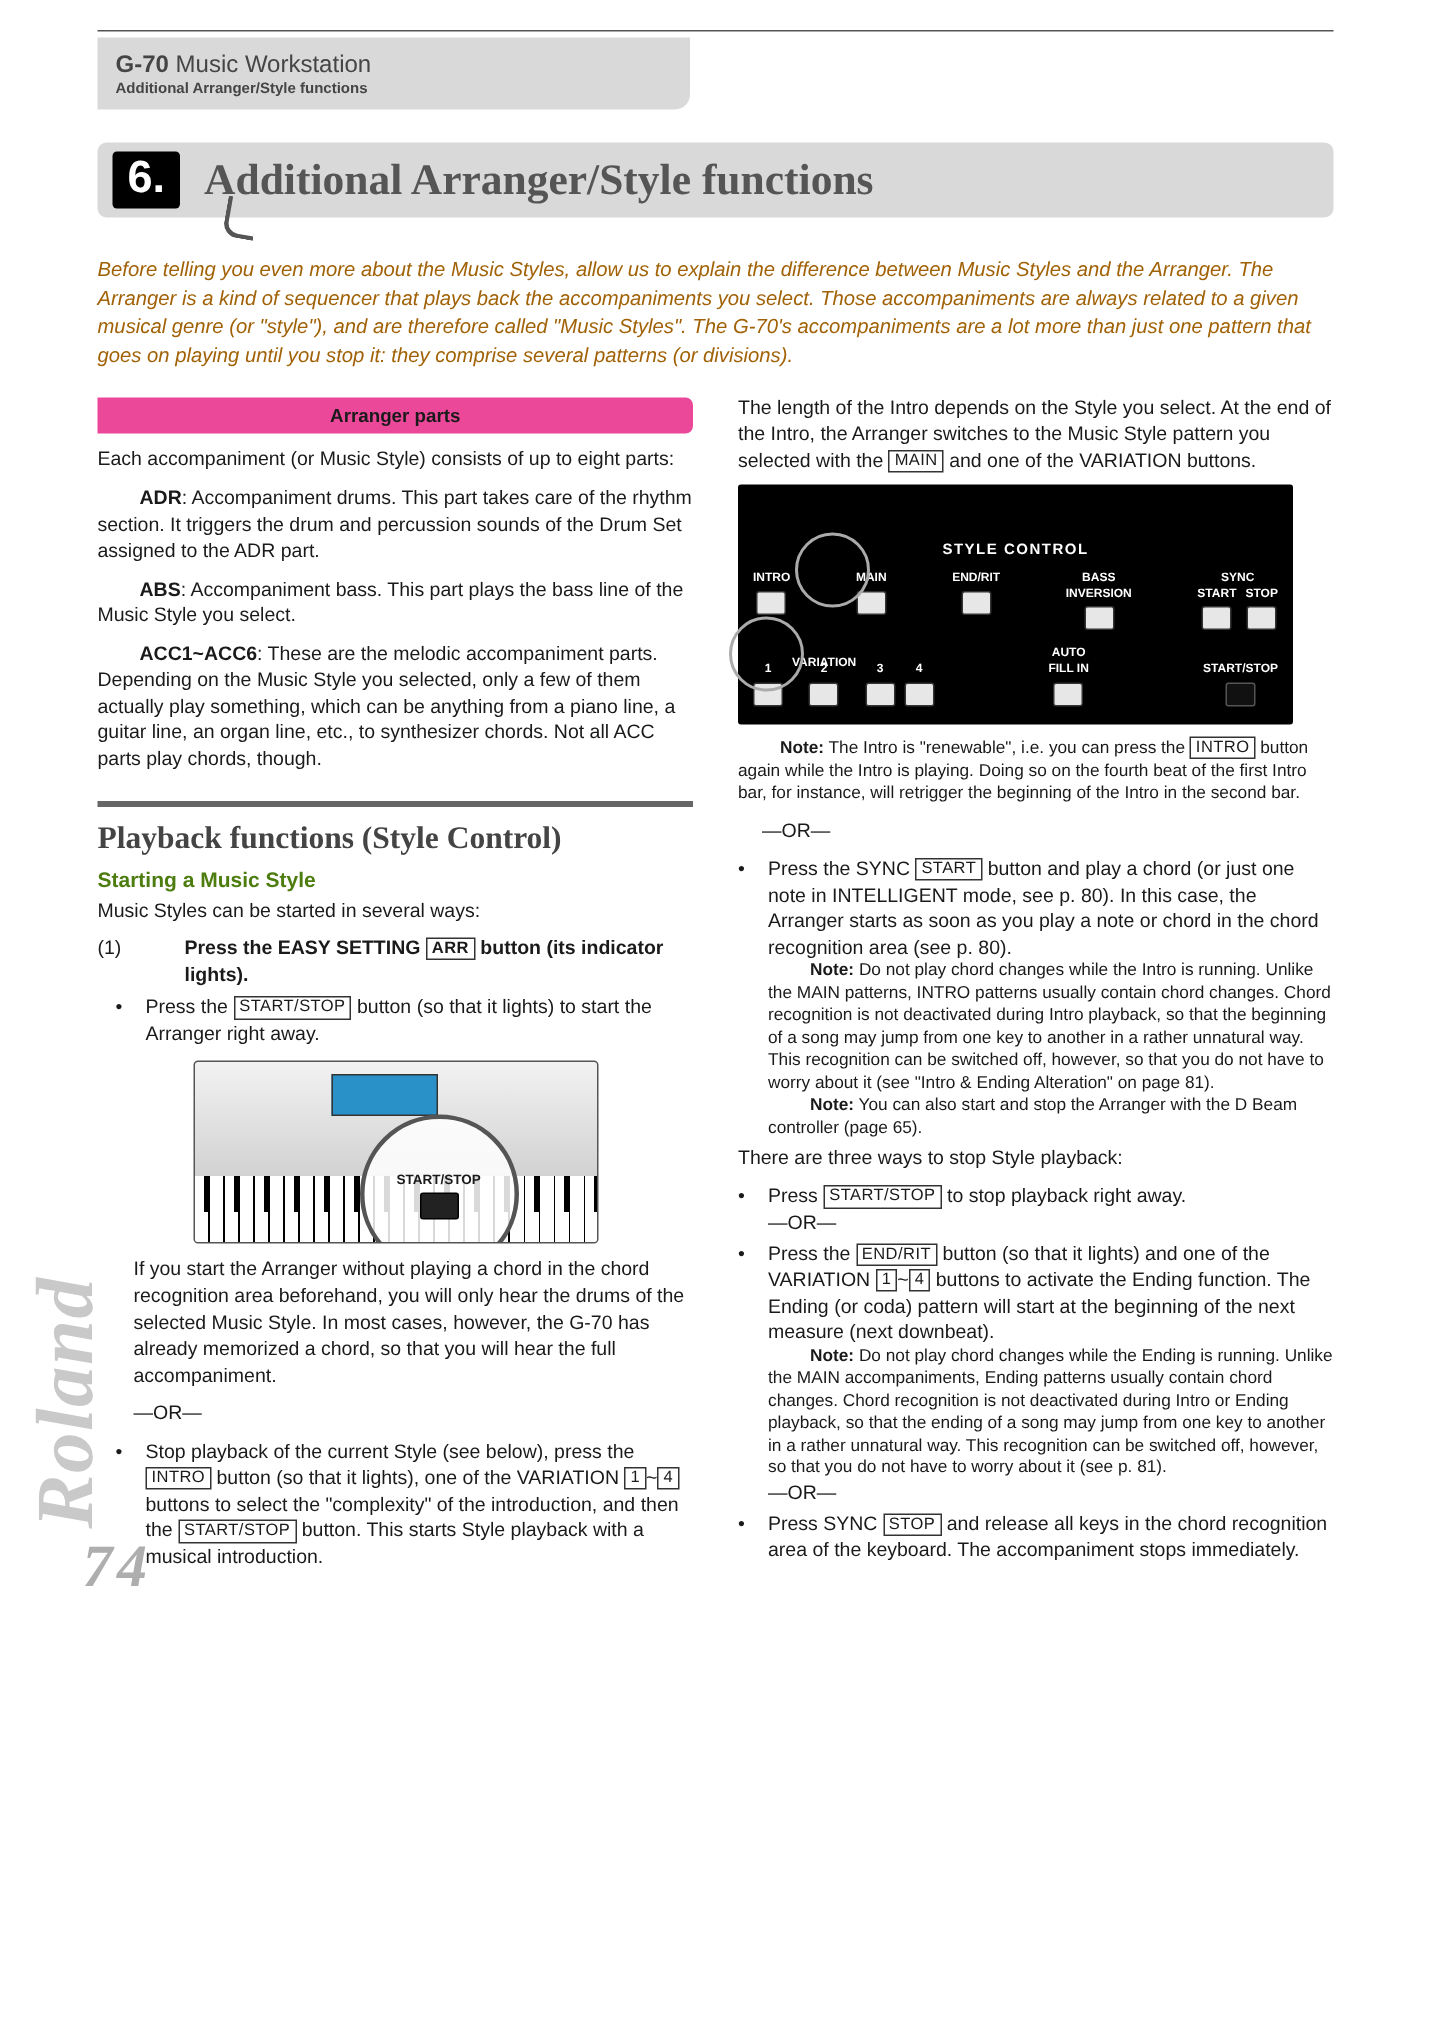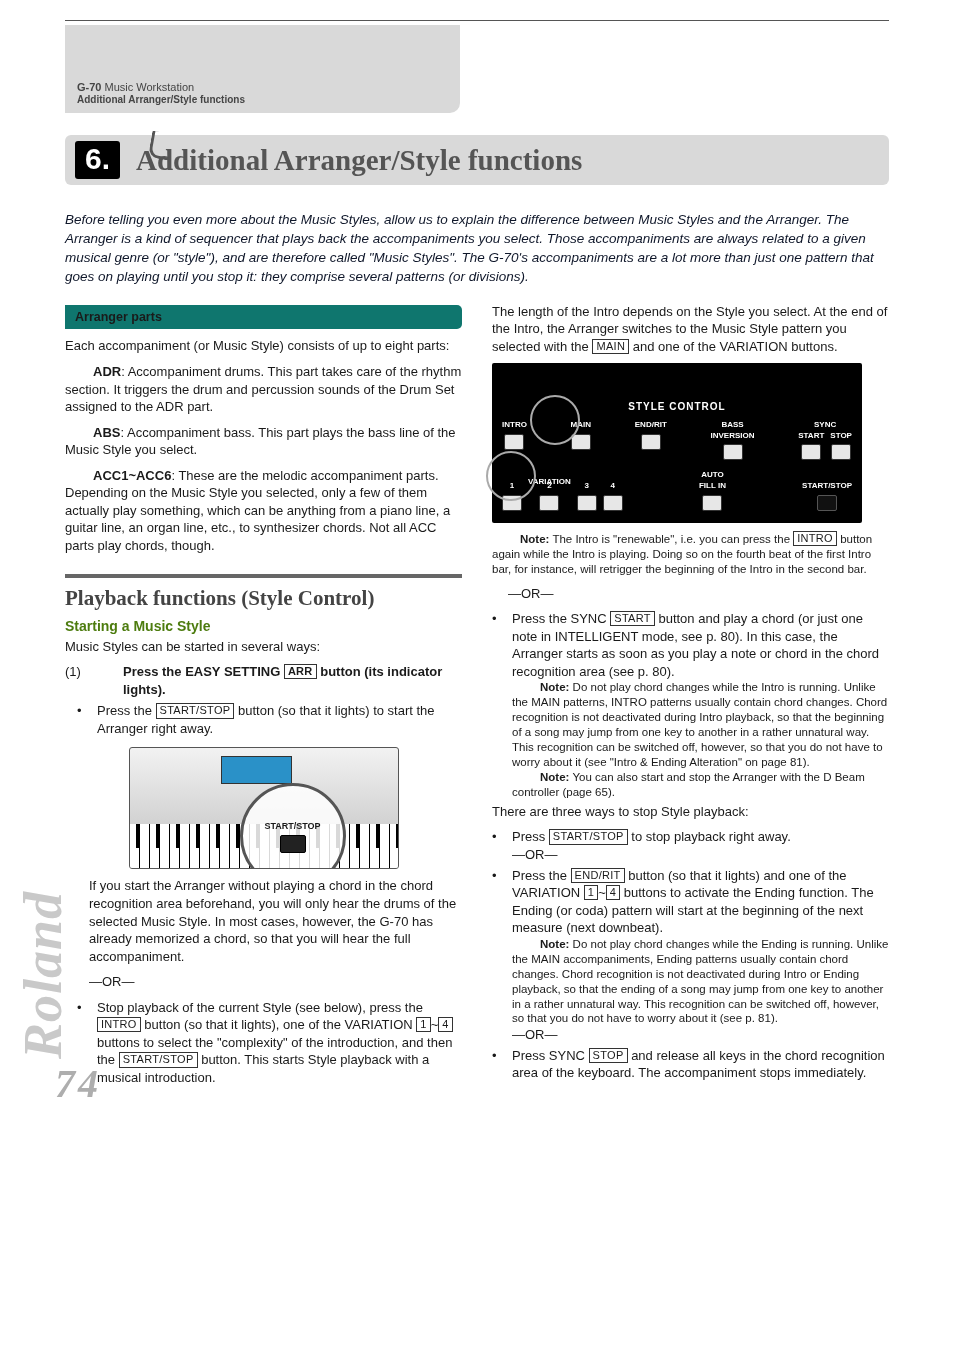--- a/index.html
+++ b/index.html
@@ -20,23 +20,22 @@
     margin: 0 0 4px 0;
   }
   .header-band {
     background: #d9d9d9;
     border-radius: 0 0 10px 0;
     padding: 10px 12px 8px 12px;
     margin: 0 0 22px 0;
     width: 45%;
   }
   .header-band .line1 {
-    font-size: 11px;
+    font-size: 16px;
     color: #454545;
-    margin-top: 46px;
   }
   .header-band .line1 .bold { font-weight: 700; }
   .header-band .line2 {
     font-size: 10px;
     font-weight: 700;
     color: #454545;
     margin-top: 1px;
   }
   .chapter-bar {
     background: #d9d9d9;
@@ -60,34 +59,35 @@
     font-size: 29px;
     font-weight: 700;
     font-family: Georgia, "Times New Roman", serif;
     color: #555;
   }
   .intro-italic {
     font-style: italic;
     font-size: 13.5px;
     line-height: 1.4;
     margin: 0 0 16px 0;
-    color: #0f172a;
+    color: #a16207;
   }
   .columns {
     display: flex;
     gap: 30px;
   }
   .col { flex: 1; min-width: 0; font-size: 13px; line-height: 1.35; }
   .subhead-bar {
-    background: #0f766e;
+    background: #ec4899;
     border-radius: 0 5px 5px 0;
     padding: 4px 10px;
     font-weight: 700;
     font-size: 12.5px;
     margin: 2px 0 8px 0;
+    text-align: center;
   }
   p { margin: 0 0 8px 0; }
   .b { font-weight: 700; margin-left: 28px; }
   .it { font-style: italic; }
   .mbox {
     display: inline-block;
     border: 1px solid #333;
     padding: 0 3px;
     font-size: 11px;
     line-height: 1.2;

